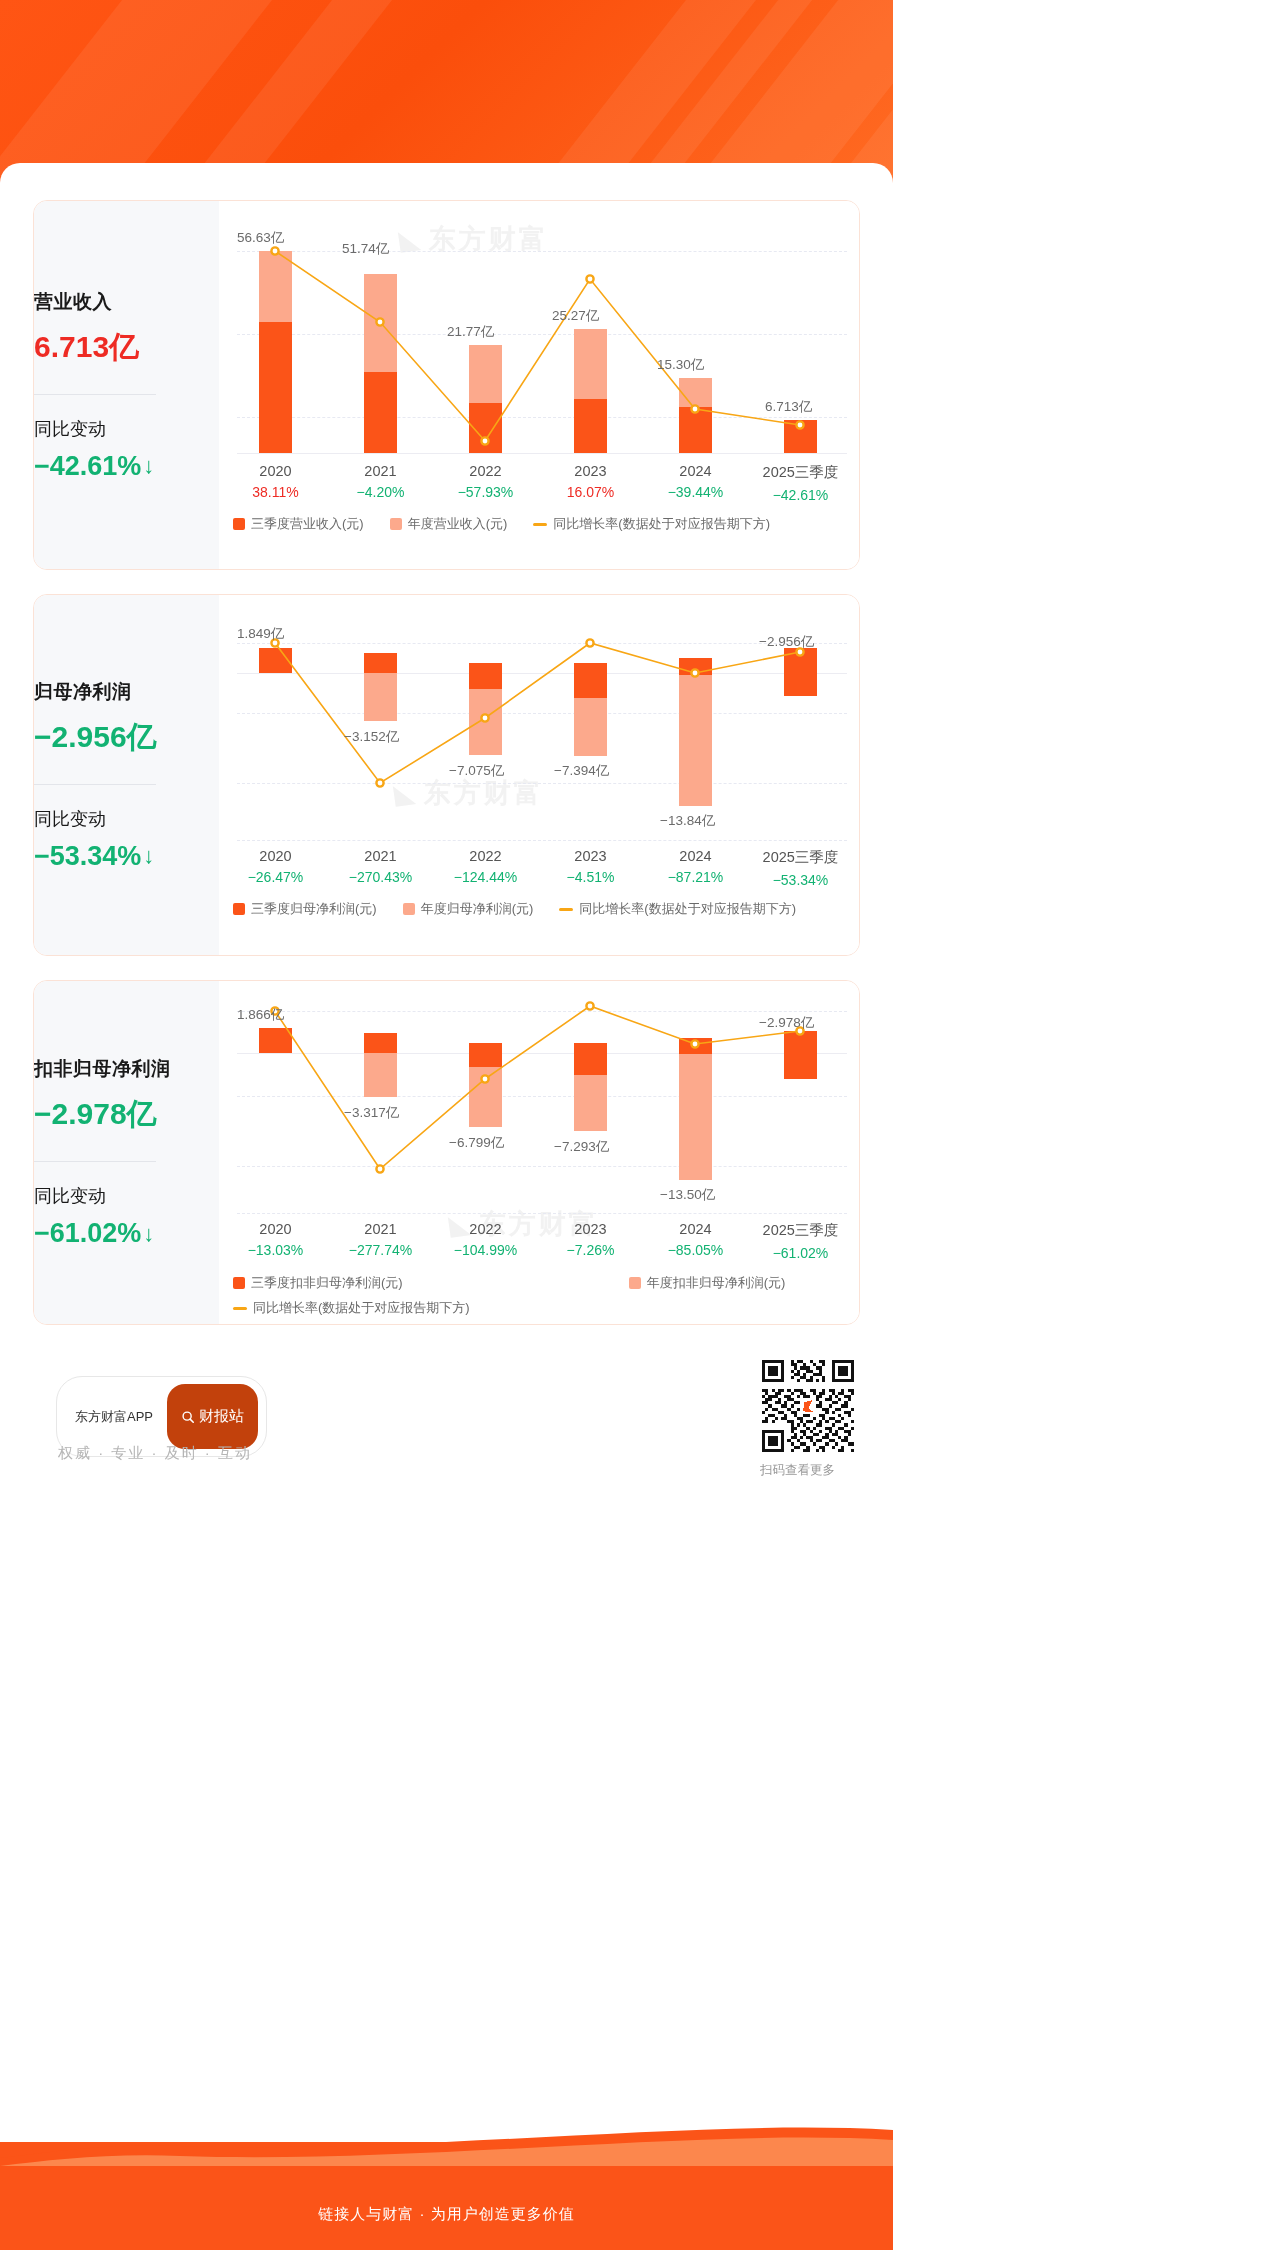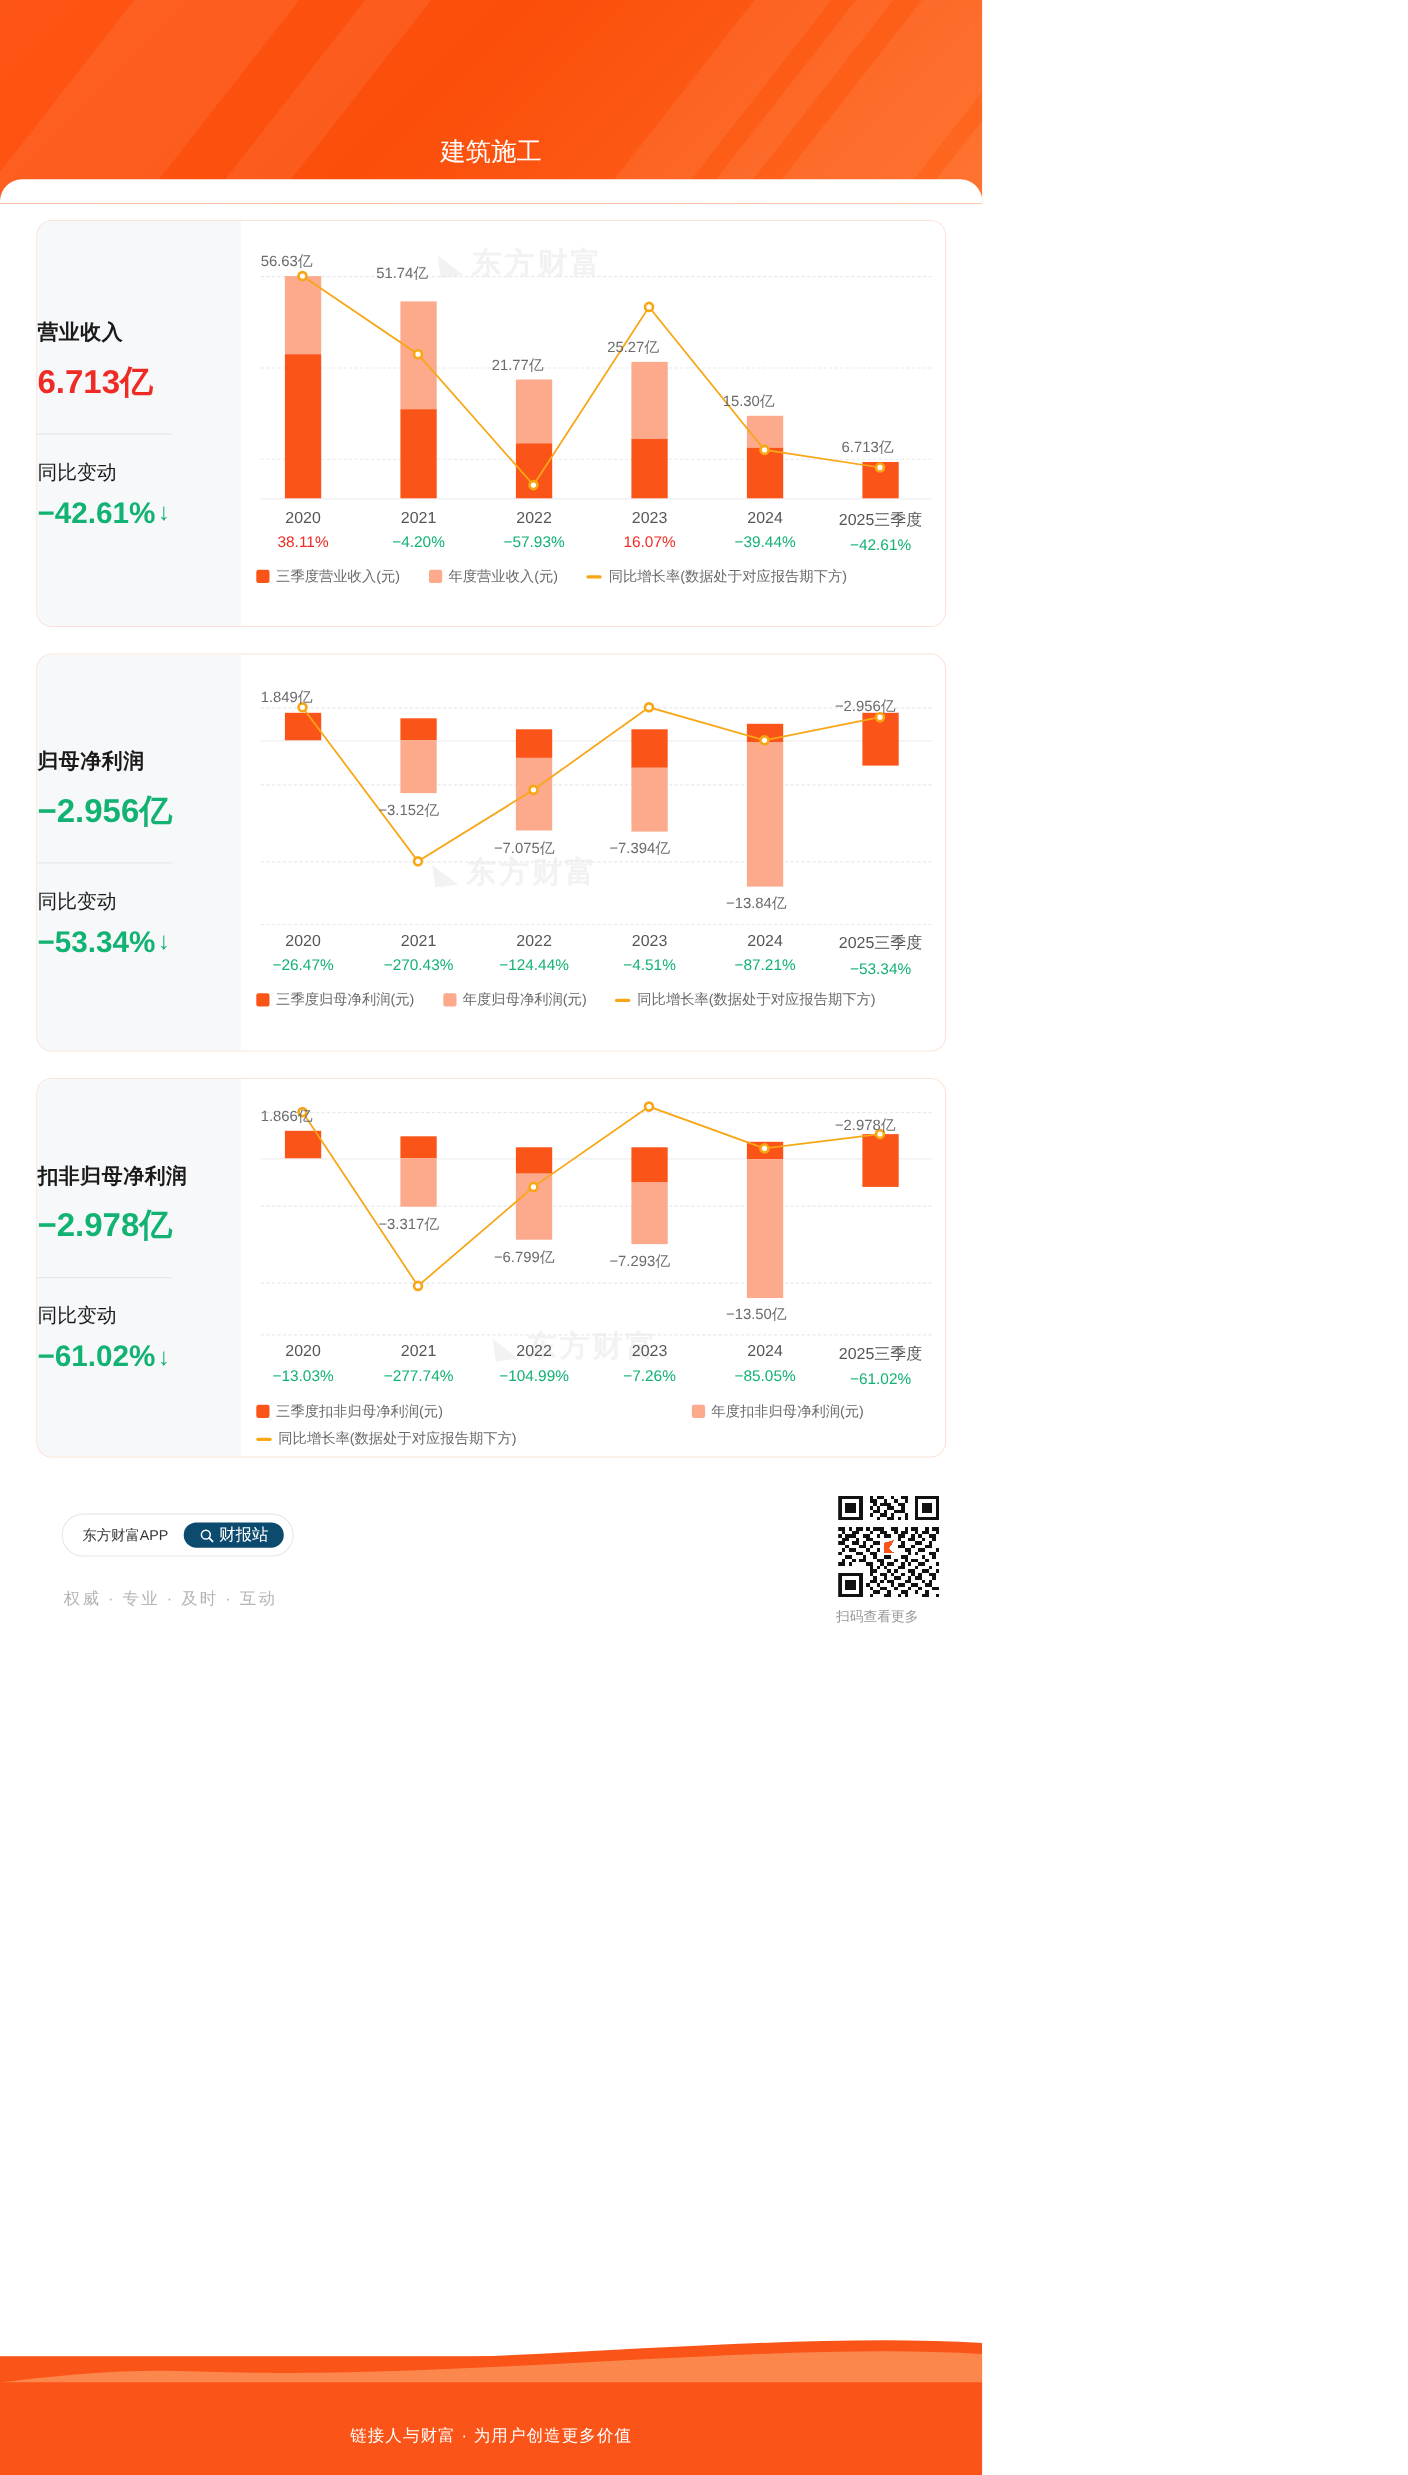--- a/index.html
+++ b/index.html
@@ -103,43 +103,42 @@
   .sw.line  { width:14px; height:3px; border-radius:2px; background:#f8a615; margin-right:6px;}
   .app-pill {
     position:absolute; left:56px; top:1376px;
     display:flex; align-items:center; gap:14px;
     border:1px solid #e7e7e7; border-radius:26px;
     padding:7px 8px 7px 18px; background:#fff;
   }
   .app-name { font-size:13px; color:#333; }
   .cb-btn {
     display:flex; align-items:center; gap:4px;
-    background:#0c4a6e; color:#fff; border-radius:18px;
-    padding:2px 14px; font-size:15px;
+    background:#c2410c; color:#fff; border-radius:18px;
+    padding:23px 14px; font-size:15px;
   }
   .slogan { position:absolute; left:58px; top:1444px; font-size:15px; color:#b5b5b5; letter-spacing:2px;}
 
   .qr { position:absolute; left:762px; top:1360px; width:92px; height:92px; }
   .qr-cap { position:absolute; left:760px; top:1462px; font-size:12.5px; color:#999; }
 
   .bottom-band { position:absolute; left:0; bottom:0; width:893px; height:108px; background:#fb5418;}
   .band-wave { position:absolute; left:0; bottom:84px; width:893px; height:42px; }
   .band-text { position:absolute; left:0; right:0; bottom:26px; text-align:center; color:#fff; font-size:15px; letter-spacing:1px;}
 </style>
 </head>
 <body>
 
 <div class="header">
   <div class="streak s1"></div>
   <div class="streak s2"></div>
   <div class="streak s3"></div>
   <div class="streak s4"></div>
   <div class="streak s5"></div>
   <div class="streak s6"></div>
-  <div class="header-sub">建筑施工</div>
   <div class="header-notch"></div>
 </div>
 
 <div class="card" id="card1">
   <div class="card-left">
     <div class="kpi-label">营业收入</div>
     <div class="kpi-value red">6.713亿</div>
     <div class="divider"></div>
     <div class="chg-label">同比变动</div>
     <div class="chg-value">

